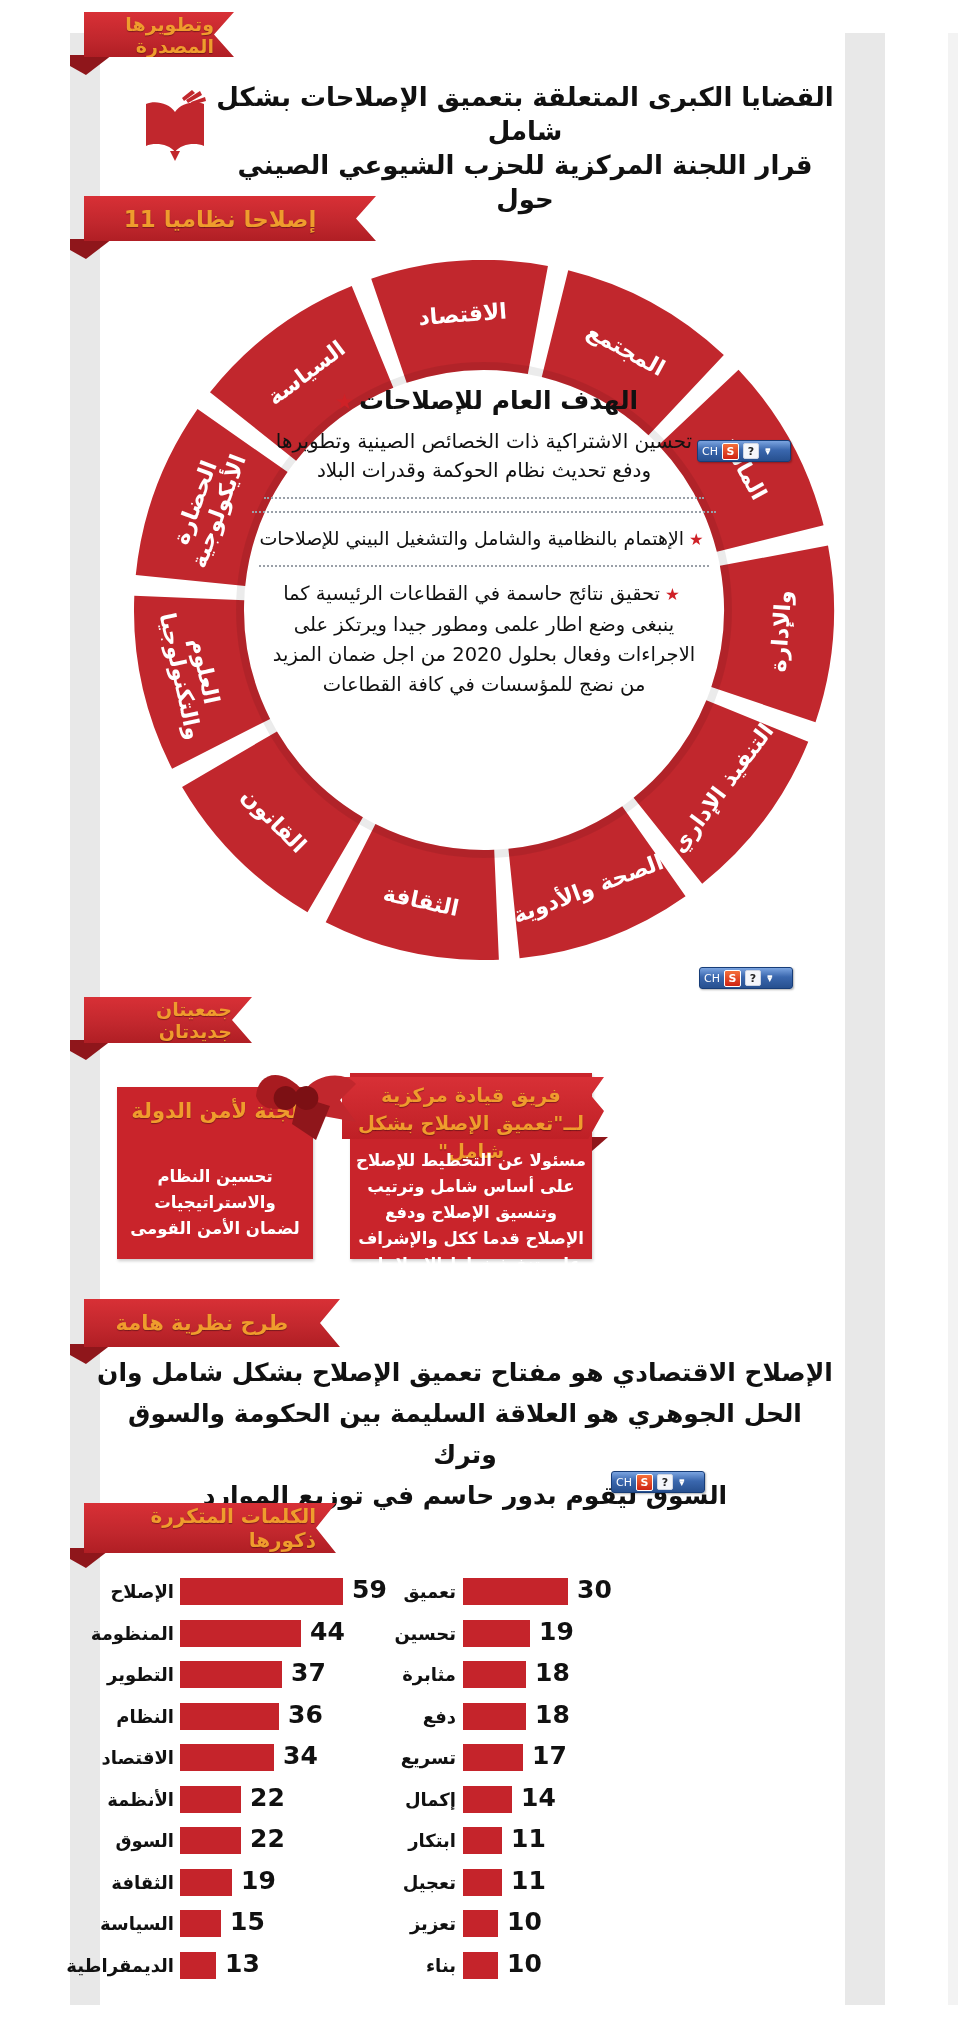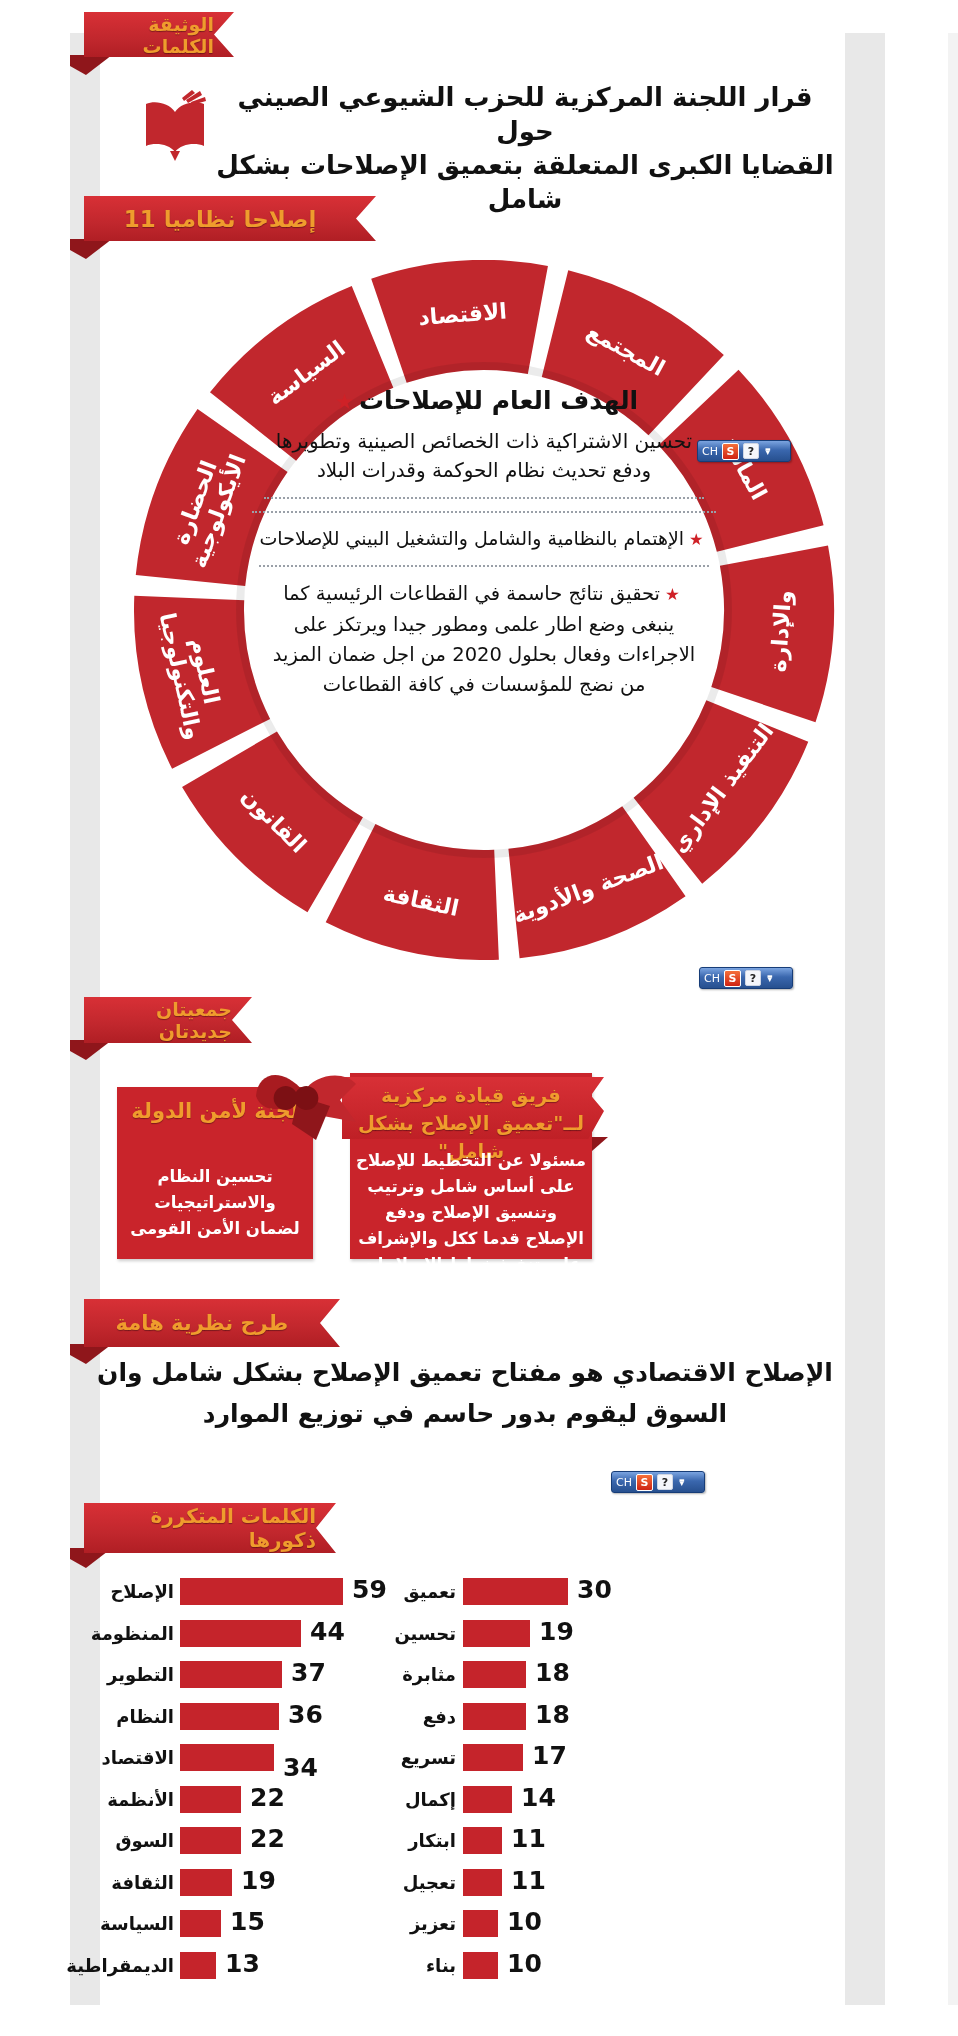--- a/index.html
+++ b/index.html
@@ -74,39 +74,39 @@
 <body>
 
 <div id="page">
 
   <div class="strip" id="strip-left"></div>
   <div class="strip" id="strip-right"></div>
   <div class="strip" id="strip-edge"></div>
 
   <div class="fold" style="left:70px;top:55px;"></div>
   <div class="ribbon" style="left:84px;top:12px;width:150px;height:45px;font-size:19px;" dir="rtl">
-    <span>الوثيقة الكلمات</span>
+    <span>وتطويرها المصدرة</span>
   </div>
 
   <div id="book-icon">
     <svg width="66" height="74" viewBox="0 0 66 74">
       <g fill="#c1272d">
         <path d="M33 22 C27 13 13 10 4 14 L4 56 C13 52 27 54 33 62 Z"></path>
         <path d="M33 22 C39 13 53 10 62 14 L62 56 C53 52 39 54 33 62 Z"></path>
         <path d="M28 61 L33 71 L38 61 Z"></path>
         <path d="M44 10 L58 1 L60 5 L46 13 Z"></path>
         <path d="M49 12 L63 7 L64 11 L50 15 Z"></path>
         <path d="M40 8 L50 0 L53 3 L42 11 Z"></path>
       </g>
     </svg>
   </div>
 
   <div id="title-block" dir="rtl">
+    <div>القضايا الكبرى المتعلقة بتعميق الإصلاحات بشكل شامل</div>
     <div>قرار اللجنة المركزية للحزب الشيوعي الصيني حول</div>
-    <div>القضايا الكبرى المتعلقة بتعميق الإصلاحات بشكل شامل</div>
   </div>
 
   <div class="fold" style="left:70px;top:239px;"></div>
   <div class="ribbon" style="left:84px;top:196px;width:292px;height:45px;font-size:23px;">
     <span dir="ltr">11 إصلاحا نظاميا</span>
   </div>
 
   <svg id="ring-svg" width="730" height="700" viewBox="0 0 730 700">
       <path d="M 252.20700666932112 18.672758959506268 A 350 350 0 0 1 428.9462365748567 5.8911817056812765 L 408.8488479370446 114.03966745532429 A 240 240 0 0 0 287.65623314467734 122.80417757223287 Z" fill="#c1272d"></path>
       <path d="M 449.24152632340287 10.28929183391432 A 350 350 0 0 1 604.8342702461769 95.08918654658095 L 529.4577853116641 175.20401363194122 A 240 240 0 0 0 422.7656180503334 117.05551440039841 Z" fill="#c1272d"></path>
@@ -198,20 +198,21 @@
     <path d="M46 34 L78 44 L64 78 L40 62 Z" fill="#8f161b"></path>
     <path d="M44 30 a12 12 0 1 1 0 12 a12 12 0 1 1 0 -12 Z" fill="#7c1014"></path>
   </svg>
 
   <div class="fold" style="left:70px;top:1344px;"></div>
   <div class="ribbon" style="left:84px;top:1299px;width:256px;height:48px;font-size:21px;" dir="rtl">
     <span>طرح نظرية هامة</span>
   </div>
   <div id="theory-text" dir="rtl">
     <div>الإصلاح الاقتصادي هو مفتاح تعميق الإصلاح بشكل شامل وان</div>
+    <div>الحل الجوهري هو العلاقة السليمة بين الحكومة والسوق وترك</div>
     <div>السوق ليقوم بدور حاسم في توزيع الموارد</div>
   </div>
 
   <div class="fold" style="left:70px;top:1548px;"></div>
   <div class="ribbon" style="left:84px;top:1503px;width:252px;height:50px;font-size:20px;" dir="rtl">
     <span>الكلمات المتكررة ذكورها</span>
   </div>
 
   <div id="word-chart">
       <div class="wc-label" dir="rtl" style="left: 0px; top: 1px; width: 88px;">الإصلاح</div>
@@ -221,21 +222,21 @@
       <div class="wc-bar" style="left: 94px; top: 42px; width: 121px;"></div>
       <div class="wc-num" style="left: 224px; top: 38px;">44</div>
       <div class="wc-label" dir="rtl" style="left: 0px; top: 84px; width: 88px;">التطوير</div>
       <div class="wc-bar" style="left: 94px; top: 83px; width: 102px;"></div>
       <div class="wc-num" style="left: 205px; top: 79px;">37</div>
       <div class="wc-label" dir="rtl" style="left: 0px; top: 126px; width: 88px;">النظام</div>
       <div class="wc-bar" style="left: 94px; top: 125px; width: 99px;"></div>
       <div class="wc-num" style="left: 202px; top: 121px;">36</div>
       <div class="wc-label" dir="rtl" style="left: 0px; top: 167px; width: 88px;">الاقتصاد</div>
       <div class="wc-bar" style="left: 94px; top: 166px; width: 94px;"></div>
-      <div class="wc-num" style="left: 197px; top: 162px; margin-top: 12px;">34</div>
+      <div class="wc-num" style="left: 197px; top: 162px;">34</div>
       <div class="wc-label" dir="rtl" style="left: 0px; top: 209px; width: 88px;">الأنظمة</div>
       <div class="wc-bar" style="left: 94px; top: 208px; width: 61px;"></div>
       <div class="wc-num" style="left: 164px; top: 204px;">22</div>
       <div class="wc-label" dir="rtl" style="left: 0px; top: 250px; width: 88px;">السوق</div>
       <div class="wc-bar" style="left: 94px; top: 249px; width: 61px;"></div>
       <div class="wc-num" style="left: 164px; top: 245px;">22</div>
       <div class="wc-label" dir="rtl" style="left: 0px; top: 292px; width: 88px;">الثقافة</div>
       <div class="wc-bar" style="left: 94px; top: 291px; width: 52px;"></div>
       <div class="wc-num" style="left: 155px; top: 287px;">19</div>
       <div class="wc-label" dir="rtl" style="left: 0px; top: 333px; width: 88px;">السياسة</div>

